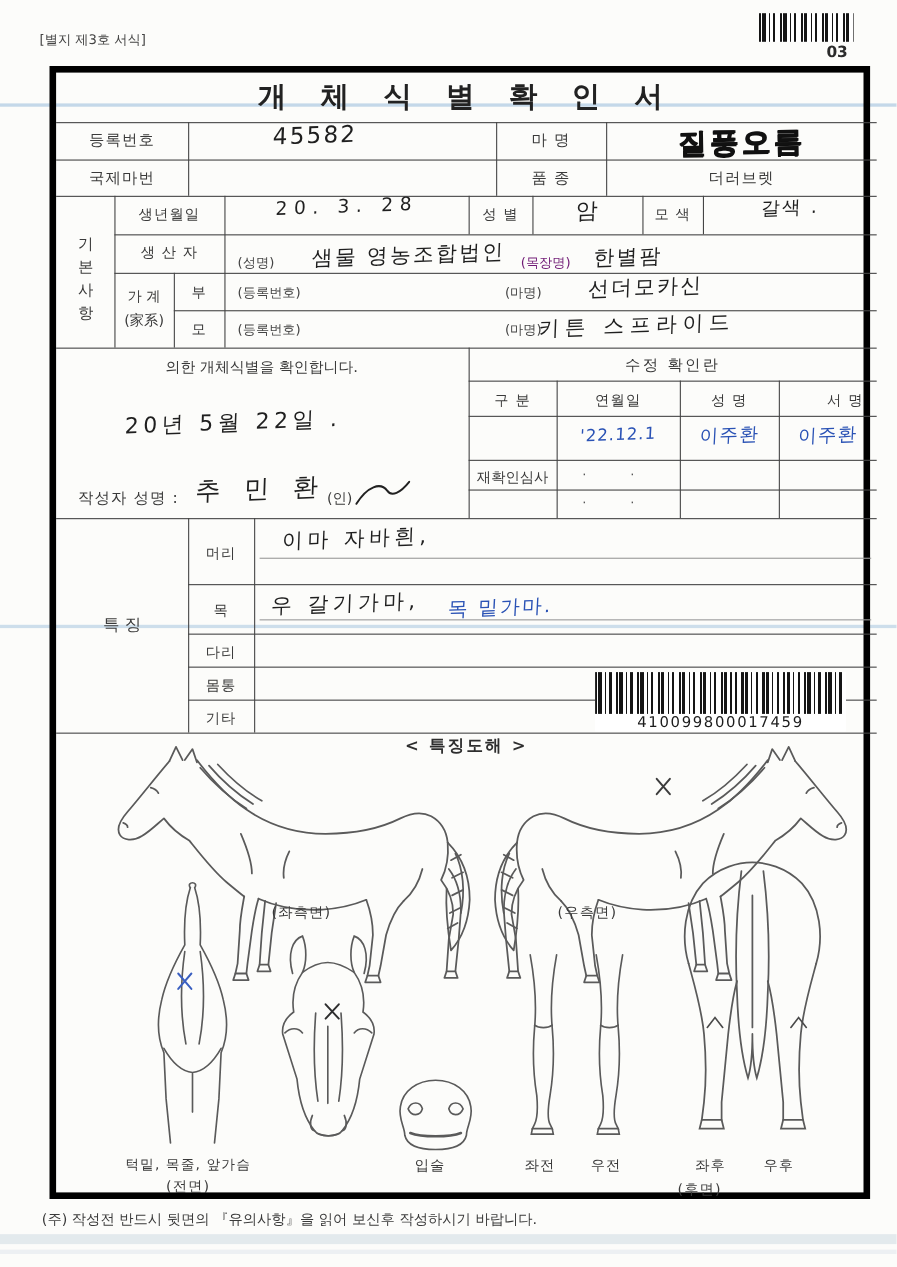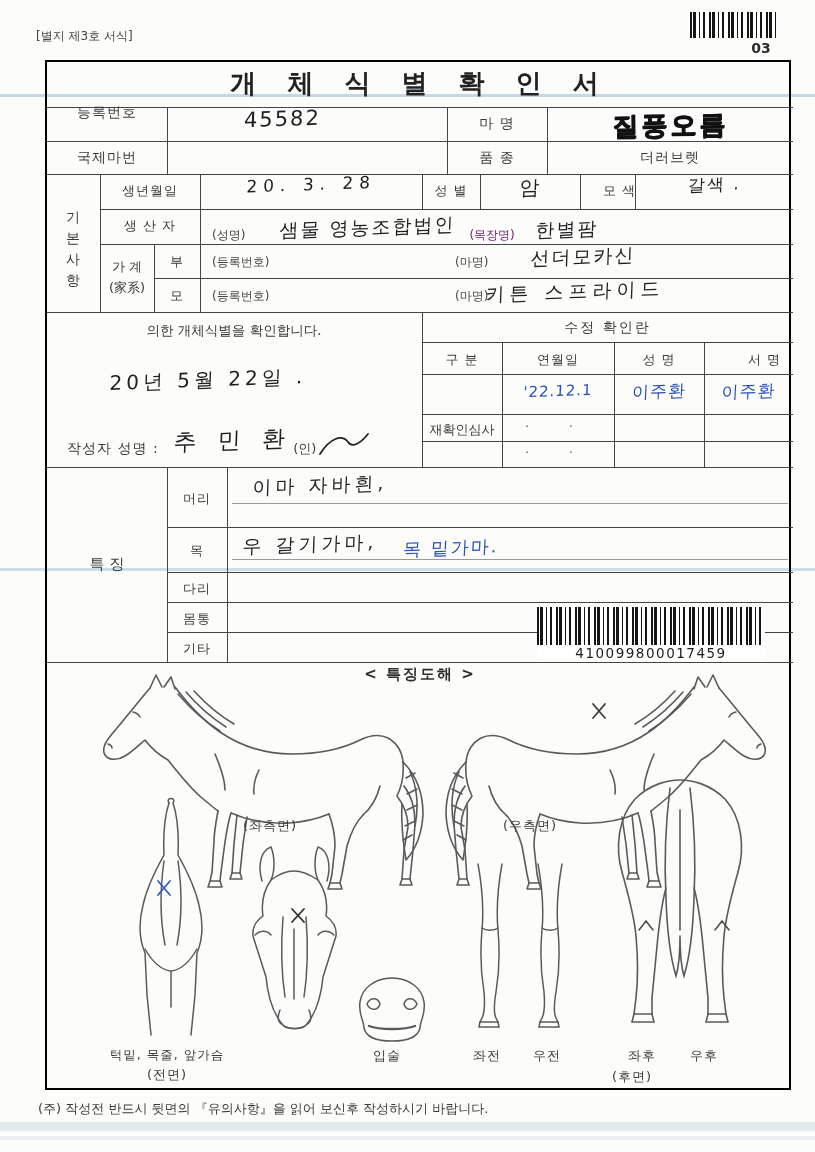--- a/index.html
+++ b/index.html
@@ -11,21 +11,21 @@
     color:#333;
     overflow:hidden;
   }
   .abs { position:absolute; }
   .center { text-align:center; }
   
   .scanline { position:absolute; left:0; width:815px; pointer-events:none; }
   
   .form {
     position:absolute; left:45px; top:60px; width:746px; height:1030px;
-    border:2px solid #000000; background:transparent;
+    border:6px solid #000000; background:transparent;
   }
   .hline { position:absolute; height:1px; background:#454545; }
   .hline.light { background:#9a9a9a; }
   .vline { position:absolute; width:1px; background:#454545; }
   .lbl { position:absolute; font-size:13px; color:#3a3a3a; letter-spacing:1px; }
   .title {
     position:absolute; left:0; top:4px; width:746px; text-align:center;
     font-size:26px; font-weight:600; letter-spacing:11px; color:#222;
   }
   .vertical-label {
@@ -95,35 +95,35 @@
   <div class="hline" style="left:120px;top:465px;width:626px;"></div>
   <div class="hline" style="left:120px;top:510px;width:626px;"></div>
   <div class="hline" style="left:120px;top:540px;width:626px;"></div>
   <div class="hline" style="left:120px;top:570px;width:626px;"></div>
   <div class="hline light" style="left:185px;top:441px;width:556px;"></div>
   <div class="hline light" style="left:185px;top:497px;width:556px;"></div>
   <div class="hline" style="left:0;top:600px;width:746px;"></div>
 
   <div class="title">개 체 식 별 확 인 서</div>
 
-  <div class="lbl center" style="left:0;top:42px;width:120px;font-size:14px;">등록번호</div>
+  <div class="lbl center" style="left:0;top:53px;width:120px;font-size:14px;">등록번호</div>
   <div class="abs hw center" style="left:150px;top:48px;width:170px;font-size:21px;">45582</div>
   <div class="lbl center" style="left:400px;top:53px;width:100px;font-size:14px;">마  명</div>
   <div class="abs hw-marker center" style="left:505px;top:46px;width:236px;font-size:26px;">질풍오름</div>
   <div class="lbl center" style="left:0;top:87px;width:120px;font-size:14px;">국제마번</div>
   <div class="abs center" style="left:120px;top:87px;width:280px;font-size:14px;"></div>
   <div class="lbl center" style="left:400px;top:87px;width:100px;font-size:14px;">품  종</div>
   <div class="abs center" style="left:500px;top:87px;width:246px;font-size:14px;color:#3a3a3a;letter-spacing:1px;">더러브렛</div>
 
   <div class="abs vertical-label" style="left:0;top:112px;width:53px;height:138px;">기본사항</div>
   <div class="lbl center" style="left:53px;top:120px;width:100px;">생년월일</div>
   <div class="abs hw center" style="left:153px;top:116px;width:222px;font-size:17px;letter-spacing:6px;">20.  3.  28</div>
   <div class="lbl center" style="left:375px;top:120px;width:58px;">성 별</div>
   <div class="abs hw center" style="left:433px;top:114px;width:100px;font-size:20px;">암</div>
-  <div class="lbl center" style="left:533px;top:120px;width:55px;margin-left:12px;">모 색</div>
+  <div class="lbl center" style="left:533px;top:120px;width:55px;">모 색</div>
   <div class="abs hw center" style="left:588px;top:114px;width:158px;font-size:17px;">갈색 .</div>
 
   <div class="lbl center" style="left:53px;top:155px;width:100px;">생 산 자</div>
   <div class="abs flexrow" style="left:153px;top:147px;width:593px;height:35px;">
     <span style="font-size:12px;color:#444;margin-left:12px;">(성명)</span>
     <span class="hw" style="font-size:19px;margin-left:34px;">샘물 영농조합법인</span>
     <span style="font-size:12px;color:#701a75;margin-left:14px;">(목장명)</span>
     <span class="hw" style="font-size:19px;margin-left:20px;">한별팜</span>
   </div>
 

